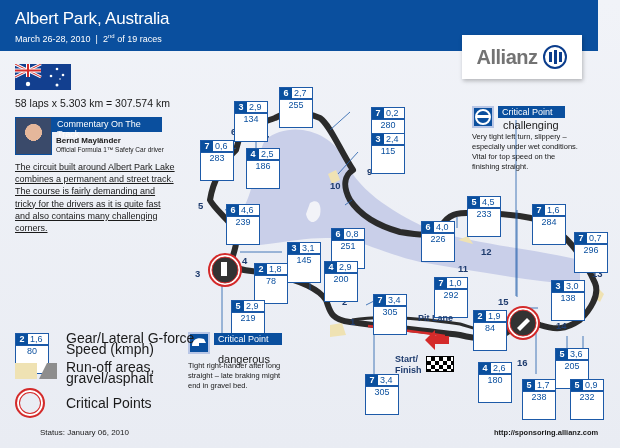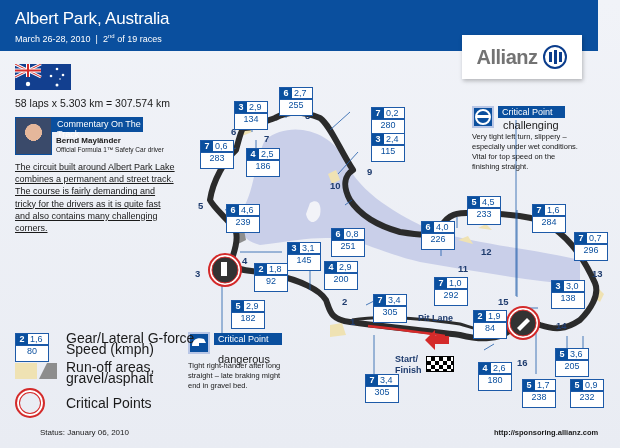--- a/index.html
+++ b/index.html
@@ -37,21 +37,21 @@
   }
   .logo-mark span { display: block; width: 3px; background: #0b3d8c; }
   .flag {
     position: absolute; left: 15px; top: 64px; width: 56px; height: 26px;
     background: #123f8f; overflow: hidden;
   }
   .laps {
     position: absolute; left: 15px; top: 97px; font-size: 10.5px;
   }
   .commentary-head {
-    position: absolute; left: 52px; top: 117px; width: 91px; height: 15px;
+    position: absolute; left: 52px; top: 117px; width: 110px; height: 15px;
     background: #0a4f9e; color: #fff; font-size: 9px; padding: 2px 0 0 5px;
   }
   .avatar {
     position: absolute; left: 15px; top: 117px; width: 37px; height: 38px;
     background: radial-gradient(circle at 50% 40%, #e5b79b 0 30%, #3a4a6a 31% 100%);
     border: 1px solid #0a4f9e;
   }
   .speaker-name {
     position: absolute; left: 56px; top: 136px; font-size: 8px; font-weight: bold;
   }
@@ -70,21 +70,21 @@
     position: absolute; left: 494px; top: 428px; font-size: 7.5px; font-weight: bold;
   }
   
   .db {
     position: absolute; width: 34px; font-size: 9px; line-height: 10px;
     border: 1px solid #1d5aa8; background: #fff;
   }
   .db .row1 { display: flex; height: 11px; }
   .db .gear { background: #0a4f9e; color: #fff; width: 12px; text-align: center; font-weight: bold; }
   .db .glat { color: #0a4f9e; padding-left: 2px; border-bottom: 1px solid #1d5aa8; flex: 1; }
-  .db .speed { color: #0a4f9e; text-align: center; border-top: 1px solid #1d5aa8; height: 16px; }
+  .db .speed { color: #0a4f9e; text-align: center; border-top: 1px solid #1d5aa8; height: 28px; }
   .corner-num {
     position: absolute; font-size: 9.5px; font-weight: bold; color: #1f3c6e;
   }
   .cp-icon {
     position: absolute; width: 22px; height: 22px; background: #0a4f9e;
     border: 2px solid #b8c6e6;
   }
   .cp-title {
     position: absolute; background: #0a4f9e; color: #fff; font-size: 9px; padding: 1px 4px; white-space: nowrap;
   }
@@ -315,35 +315,35 @@
       <span class="gear">3</span>
       <span class="glat">3,1</span>
     </div>
     <div class="speed">145</div>
   </div>
 <div class="db" style="left:254px;top:263px">
     <div class="row1">
       <span class="gear">2</span>
       <span class="glat">1,8</span>
     </div>
-    <div class="speed">92</div>
+    <div class="speed">78</div>
   </div>
 <div class="db" style="left:324px;top:261px">
     <div class="row1">
       <span class="gear">4</span>
       <span class="glat">2,9</span>
     </div>
     <div class="speed">200</div>
   </div>
 <div class="db" style="left:231px;top:300px">
     <div class="row1">
       <span class="gear">5</span>
       <span class="glat">2,9</span>
     </div>
-    <div class="speed">182</div>
+    <div class="speed">219</div>
   </div>
 <div class="db" style="left:373px;top:294px">
     <div class="row1">
       <span class="gear">7</span>
       <span class="glat">3,4</span>
     </div>
     <div class="speed">305</div>
   </div>
 <div class="db" style="left:365px;top:374px">
     <div class="row1">

